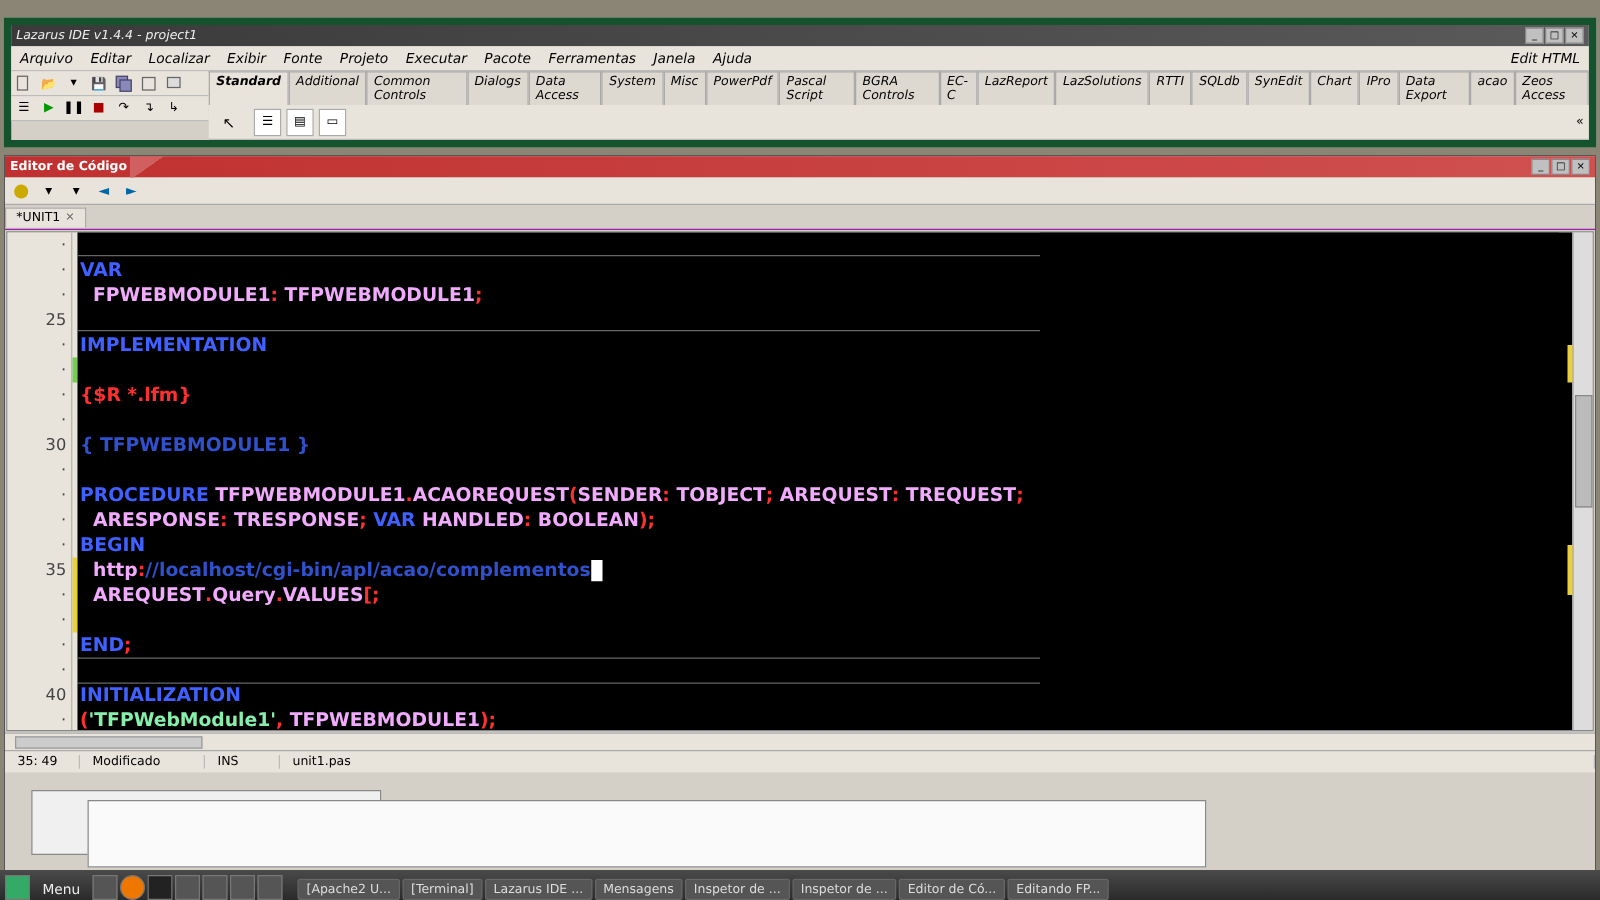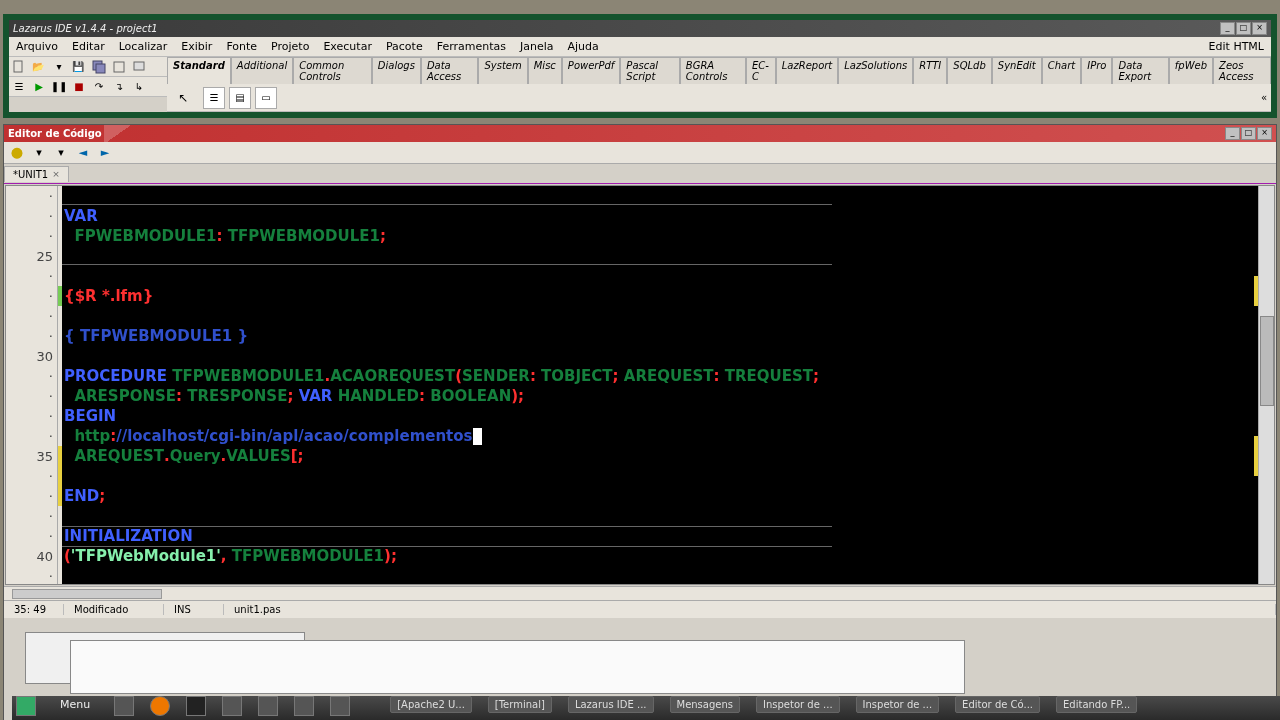--- a/index.html
+++ b/index.html
@@ -5,21 +5,21 @@
 * { margin: 0; padding: 0; box-sizing: border-box; font-family: "DejaVu Sans", sans-serif; }
 body { width: 1280px; height: 720px; background: #8b8575; overflow: hidden; position: relative; }
 
 .main-window { position: absolute; left: 3px; top: 14px; width: 1274px; background: #d4d0c8; border: 6px solid #14532d; }
 .titlebar { height: 17px; background: linear-gradient(90deg,#3a3a3a,#5a5a5a); display: flex; align-items: center; padding: 0 4px; }
 .titlebar-text { color: #eee; font-size: 10px; flex: 1; font-style: italic; }
 .win-btns { display: flex; gap: 1px; }
 .win-btn { width: 15px; height: 13px; background: #c0c0c0; border: 1px solid #888; font-size: 8px; text-align: center; line-height: 10px; cursor: pointer; }
 
 .menubar { height: 20px; background: #e8e4dc; display: flex; align-items: center; font-size: 11px; border-bottom: 1px solid #bbb; }
-.menu-item { padding: 16px 7px; cursor: pointer; }
+.menu-item { padding: 16px 7px; cursor: pointer; font-style: italic; }
 .menu-spacer { flex: 1; }
 
 .toolbar-row { background: #e8e4dc; display: flex; align-items: center; border-bottom: 1px solid #bbb; min-height: 20px; }
 .tb-btn { width: 18px; height: 18px; margin: 0 1px; border: 1px solid transparent; cursor: pointer; display: flex; align-items: center; justify-content: center; font-size: 10px; }
 
 .palette-tabs { display: flex; font-size: 10px; background: #e8e4dc; }
 .palette-tab { padding: 2px 5px; border: 1px solid #aaa; border-bottom: none; cursor: pointer; background: #ddd9d1; font-style: italic; }
 .palette-tab.active { background: #e8e4dc; font-weight: bold; }
 
 .palette-row { height: 28px; display: flex; align-items: center; padding-left: 160px; gap: 4px; }
@@ -39,34 +39,34 @@
 .tab-close { font-size: 9px; cursor: pointer; color: #666; }
 
 .code-area { display: flex; height: 400px; border: 1px solid #888; margin: 1px; }
 .gutter { width: 52px; background: #e8e4dc; text-align: right; font-family: monospace; font-size: 13px; border-right: 1px solid #aaa; }
 .gutter-line { height: 20px; padding-right: 4px; display: flex; align-items: center; justify-content: flex-end; color: #444; }
 
 .code-body { flex: 1; background: #000; font-family: "Courier New", monospace; font-size: 15px; font-weight: bold; position: relative; overflow: hidden; }
 .code-line { height: 20px; padding-left: 2px; white-space: pre; display: flex; align-items: center; }
 .code-hr { position: absolute; left: 0; height: 1px; background: #666; }
 .kw-blue { color: #4060ff; }
-.kw-white { color: #15803d; }
+.kw-white { color: #f0abfc; }
 .kw-red { color: #ff3030; }
 .kw-green { color: #86efac; }
 .kw-comment { color: #3050cc; }
 .cursor-block { display: inline-block; width: 9px; height: 17px; background: #ffffff; vertical-align: middle; }
 
 .scrollbar-v { width: 16px; background: #ddd; border-left: 1px solid #aaa; position: relative; }
 .scroll-thumb { position: absolute; top: 130px; width: 14px; height: 90px; background: #bbb; border: 1px solid #888; left: 1px; }
 .change-marker { position: absolute; right: 16px; width: 4px; background: #e8d040; }
 
 .statusbar { height: 18px; background: #e8e4dc; display: flex; align-items: center; font-size: 10px; border-top: 1px solid #aaa; }
 .status-cell { padding: 0 10px; border-right: 1px solid #bbb; min-width: 60px; }
 
-.taskbar { position: absolute; bottom: 0; left: 12px; right: 0; height: 24px; background: linear-gradient(180deg,#4a4a4a,#2a2a2a); display: flex; align-items: flex-start; padding: 0 4px; gap: 16px; }
+.taskbar { position: absolute; bottom: 0; left: 0; right: 0; height: 24px; background: linear-gradient(180deg,#4a4a4a,#2a2a2a); display: flex; align-items: flex-end; padding: 0 4px; gap: 2px; }
 .task-menu { padding: 2px 8px; color: #eee; font-size: 11px; cursor: pointer; }
 .task-icon { width: 20px; height: 20px; background: #555; border: 1px solid #777; cursor: pointer; }
 .task-item { padding: 2px 6px; background: #555; border: 1px solid #666; color: #ddd; font-size: 10px; cursor: pointer; white-space: nowrap; overflow: hidden; max-width: 100px; border-radius: 2px; }
 
 .desktop-docs { position: absolute; left: 25px; top: 632px; width: 280px; height: 52px; background: #f0f0f0; border: 1px solid #888; font-size: 10px; padding: 4px; }
 
 svg.icon { width: 14px; height: 14px; }
 </style>
 </head>
 <body>
@@ -149,21 +149,21 @@
         <div class="palette-tab">BGRA Controls</div>
         <div class="palette-tab">EC-C</div>
         <div class="palette-tab">LazReport</div>
         <div class="palette-tab">LazSolutions</div>
         <div class="palette-tab">RTTI</div>
         <div class="palette-tab">SQLdb</div>
         <div class="palette-tab">SynEdit</div>
         <div class="palette-tab">Chart</div>
         <div class="palette-tab">IPro</div>
         <div class="palette-tab">Data Export</div>
-        <div class="palette-tab">fpWeb</div>
+        <div class="palette-tab">acao</div>
         <div class="palette-tab">Zeos Access</div>
       </div>
       <div class="toolbar-row palette-row" style="position:relative;">
         <div class="palette-arrow" style="position:absolute;left:6px;">↖</div>
         <div class="palette-item" style="position:absolute;left:36px;">☰</div>
         <div class="palette-item" style="position:absolute;left:62px;">▤</div>
         <div class="palette-item" style="position:absolute;left:88px;">▭</div>
         <div style="position:absolute;right:4px;font-size:10px;cursor:pointer;">«</div>
       </div>
     </div>
@@ -227,20 +227,21 @@
     <div class="code-body">
       <div class="code-hr" style="top:18px; width:770px;"></div>
       <div class="code-hr" style="top:78px; width:770px;"></div>
       <div class="code-hr" style="top:340px; width:770px;"></div>
       <div class="code-hr" style="top:360px; width:770px;"></div>
 
       <div class="code-line"></div>
       <div class="code-line"><span class="kw-blue">VAR</span></div>
       <div class="code-line"><span class="kw-white">  FPWEBMODULE1</span><span class="kw-red">:</span><span class="kw-white"> TFPWEBMODULE1</span><span class="kw-red">;</span></div>
       <div class="code-line"></div>
+      <div class="code-line"><span class="kw-blue">IMPLEMENTATION</span></div>
       <div class="code-line"></div>
       <div class="code-line"><span class="kw-red">{$R *.lfm}</span></div>
       <div class="code-line"></div>
       <div class="code-line"><span class="kw-comment">{</span><span class="kw-comment"> TFPWEBMODULE1 </span><span class="kw-comment">}</span></div>
       <div class="code-line"></div>
       <div class="code-line"><span class="kw-blue">PROCEDURE</span><span class="kw-white"> TFPWEBMODULE1</span><span class="kw-red">.</span><span class="kw-white">ACAOREQUEST</span><span class="kw-red">(</span><span class="kw-white">SENDER</span><span class="kw-red">:</span><span class="kw-white"> TOBJECT</span><span class="kw-red">;</span><span class="kw-white"> AREQUEST</span><span class="kw-red">:</span><span class="kw-white"> TREQUEST</span><span class="kw-red">;</span></div>
       <div class="code-line"><span class="kw-white">  ARESPONSE</span><span class="kw-red">:</span><span class="kw-white"> TRESPONSE</span><span class="kw-red">; </span><span class="kw-blue">VAR</span><span class="kw-white"> HANDLED</span><span class="kw-red">:</span><span class="kw-white"> BOOLEAN</span><span class="kw-red">);</span></div>
       <div class="code-line"><span class="kw-blue">BEGIN</span></div>
       <div class="code-line"><span class="kw-white">  http</span><span class="kw-red">:</span><span class="kw-comment">//localhost/cgi-bin/apl/acao/complementos</span><span class="cursor-block"></span></div>
       <div class="code-line"><span class="kw-white">  AREQUEST</span><span class="kw-red">.</span><span class="kw-white">Query</span><span class="kw-red">.</span><span class="kw-white">VALUES</span><span class="kw-red">[;</span></div>

